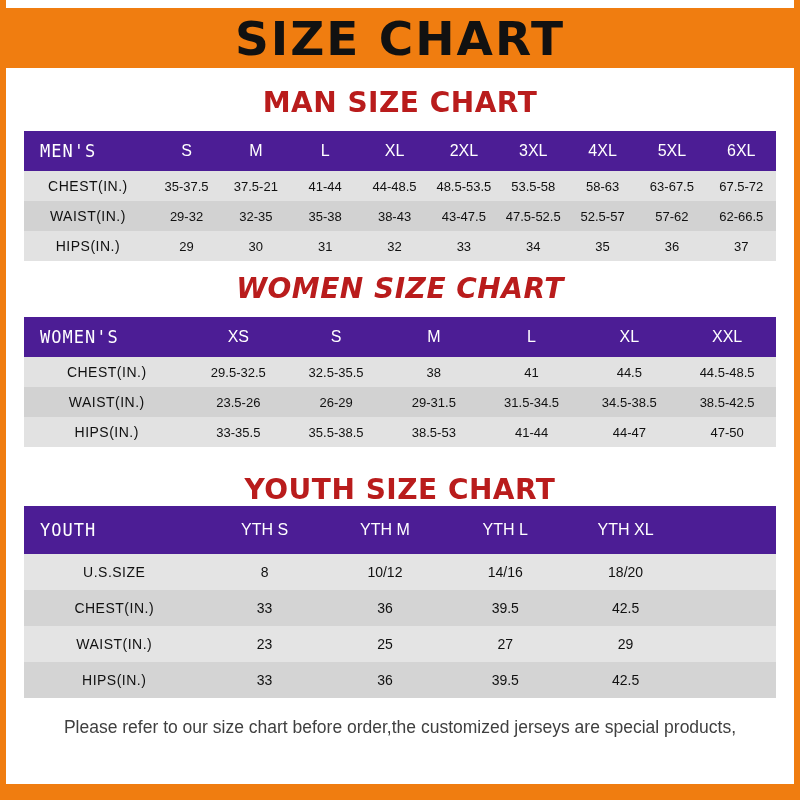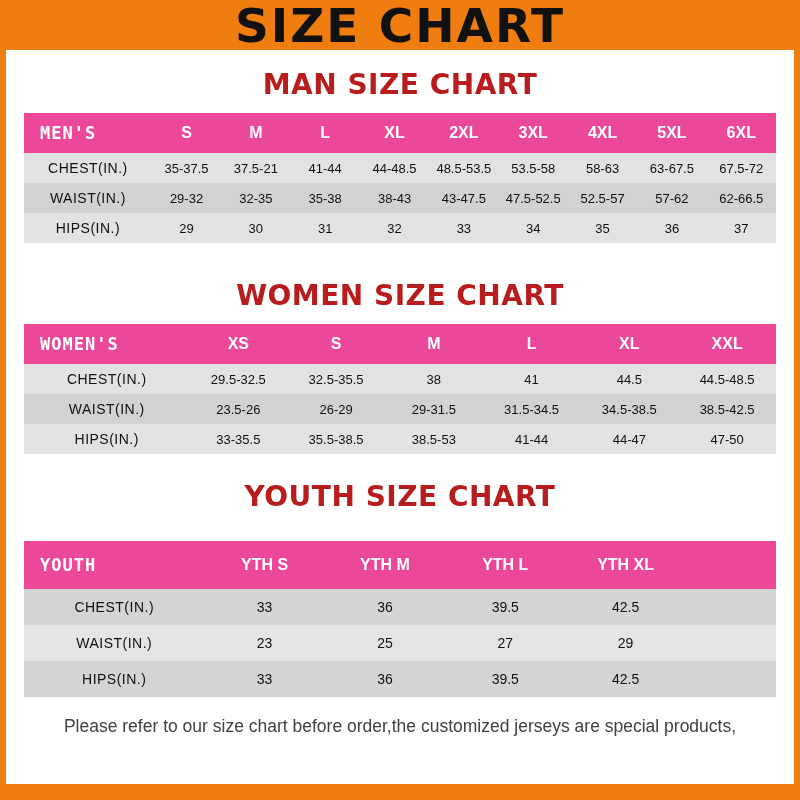--- a/index.html
+++ b/index.html
@@ -11,26 +11,26 @@
   }
   .page {
     width: 800px; height: 800px;
     position: relative;
     background: #ffffff;
     border-left: 6px solid #f07d10;
     border-right: 6px solid #f07d10;
     overflow: hidden;
   }
   .banner {
-    height: 50px;
+    height: 60px;
     background: #f07d10;
     display: flex;
     align-items: center;
     justify-content: center;
-    margin: 0 -6px;
+    margin: 8px -6px;
   }
   .banner-title {
     font-family: "DejaVu Sans", sans-serif;
     font-weight: bold;
     font-size: 47px;
     letter-spacing: 2px;
     color: #111111;
     line-height: 1;
   }
   .content {
@@ -38,43 +38,43 @@
   }
   .section-title {
     text-align: center;
     font-family: "DejaVu Sans", sans-serif;
     font-weight: bold;
     font-size: 28px;
     color: #b91c1c;
     letter-spacing: 0.5px;
   }
   .t1 { margin-top: 18px; margin-bottom: 12px; }
-  .t2 { margin-top: 36px; margin-bottom: 12px; }
-  .t3 { margin-top: 26px; margin-bottom: 28px; }
+  .t2 { margin-top: 11px; margin-bottom: 12px; font-style: italic; }
+  .t3 { margin-top: 26px; margin-bottom: 0; }
 
   table.chart {
     width: 100%;
     border-collapse: collapse;
     table-layout: fixed;
   }
   table.chart th, table.chart td {
     text-align: center;
     font-size: 13px;
     color: #111111;
     padding: 0;
     height: 30px;
     vertical-align: middle;
     white-space: nowrap;
   }
   table.chart thead th {
-    background: #ec4899;
+    background: #4c1d95;
     color: #ffffff;
     height: 40px;
     font-size: 16px;
-    font-weight: bold;
+    font-weight: normal;
   }
   table.chart thead th.first {
     font-family: "DejaVu Sans Mono", monospace;
     font-size: 17px;
     letter-spacing: 1px;
     text-align: left;
     padding-left: 16px;
   }
   table.chart tbody tr.odd td { background: #e2e2e2; }
   table.chart tbody tr.even td { background: #d2d2d2; }
@@ -222,20 +222,28 @@
         <tr>
           <th class="first" style="width:24%">YOUTH</th>
           <th>YTH S</th>
           <th>YTH M</th>
           <th>YTH L</th>
           <th>YTH XL</th>
           <th style="width:12%"></th>
         </tr>
       </thead>
       <tbody>
+        <tr class="odd">
+          <td class="first">U.S.SIZE</td>
+          <td>8</td>
+          <td>10/12</td>
+          <td>14/16</td>
+          <td>18/20</td>
+          <td></td>
+        </tr>
         <tr class="even">
           <td class="first">CHEST(IN.)</td>
           <td>33</td>
           <td>36</td>
           <td>39.5</td>
           <td>42.5</td>
           <td></td>
         </tr>
         <tr class="odd">
           <td class="first">WAIST(IN.)</td>

